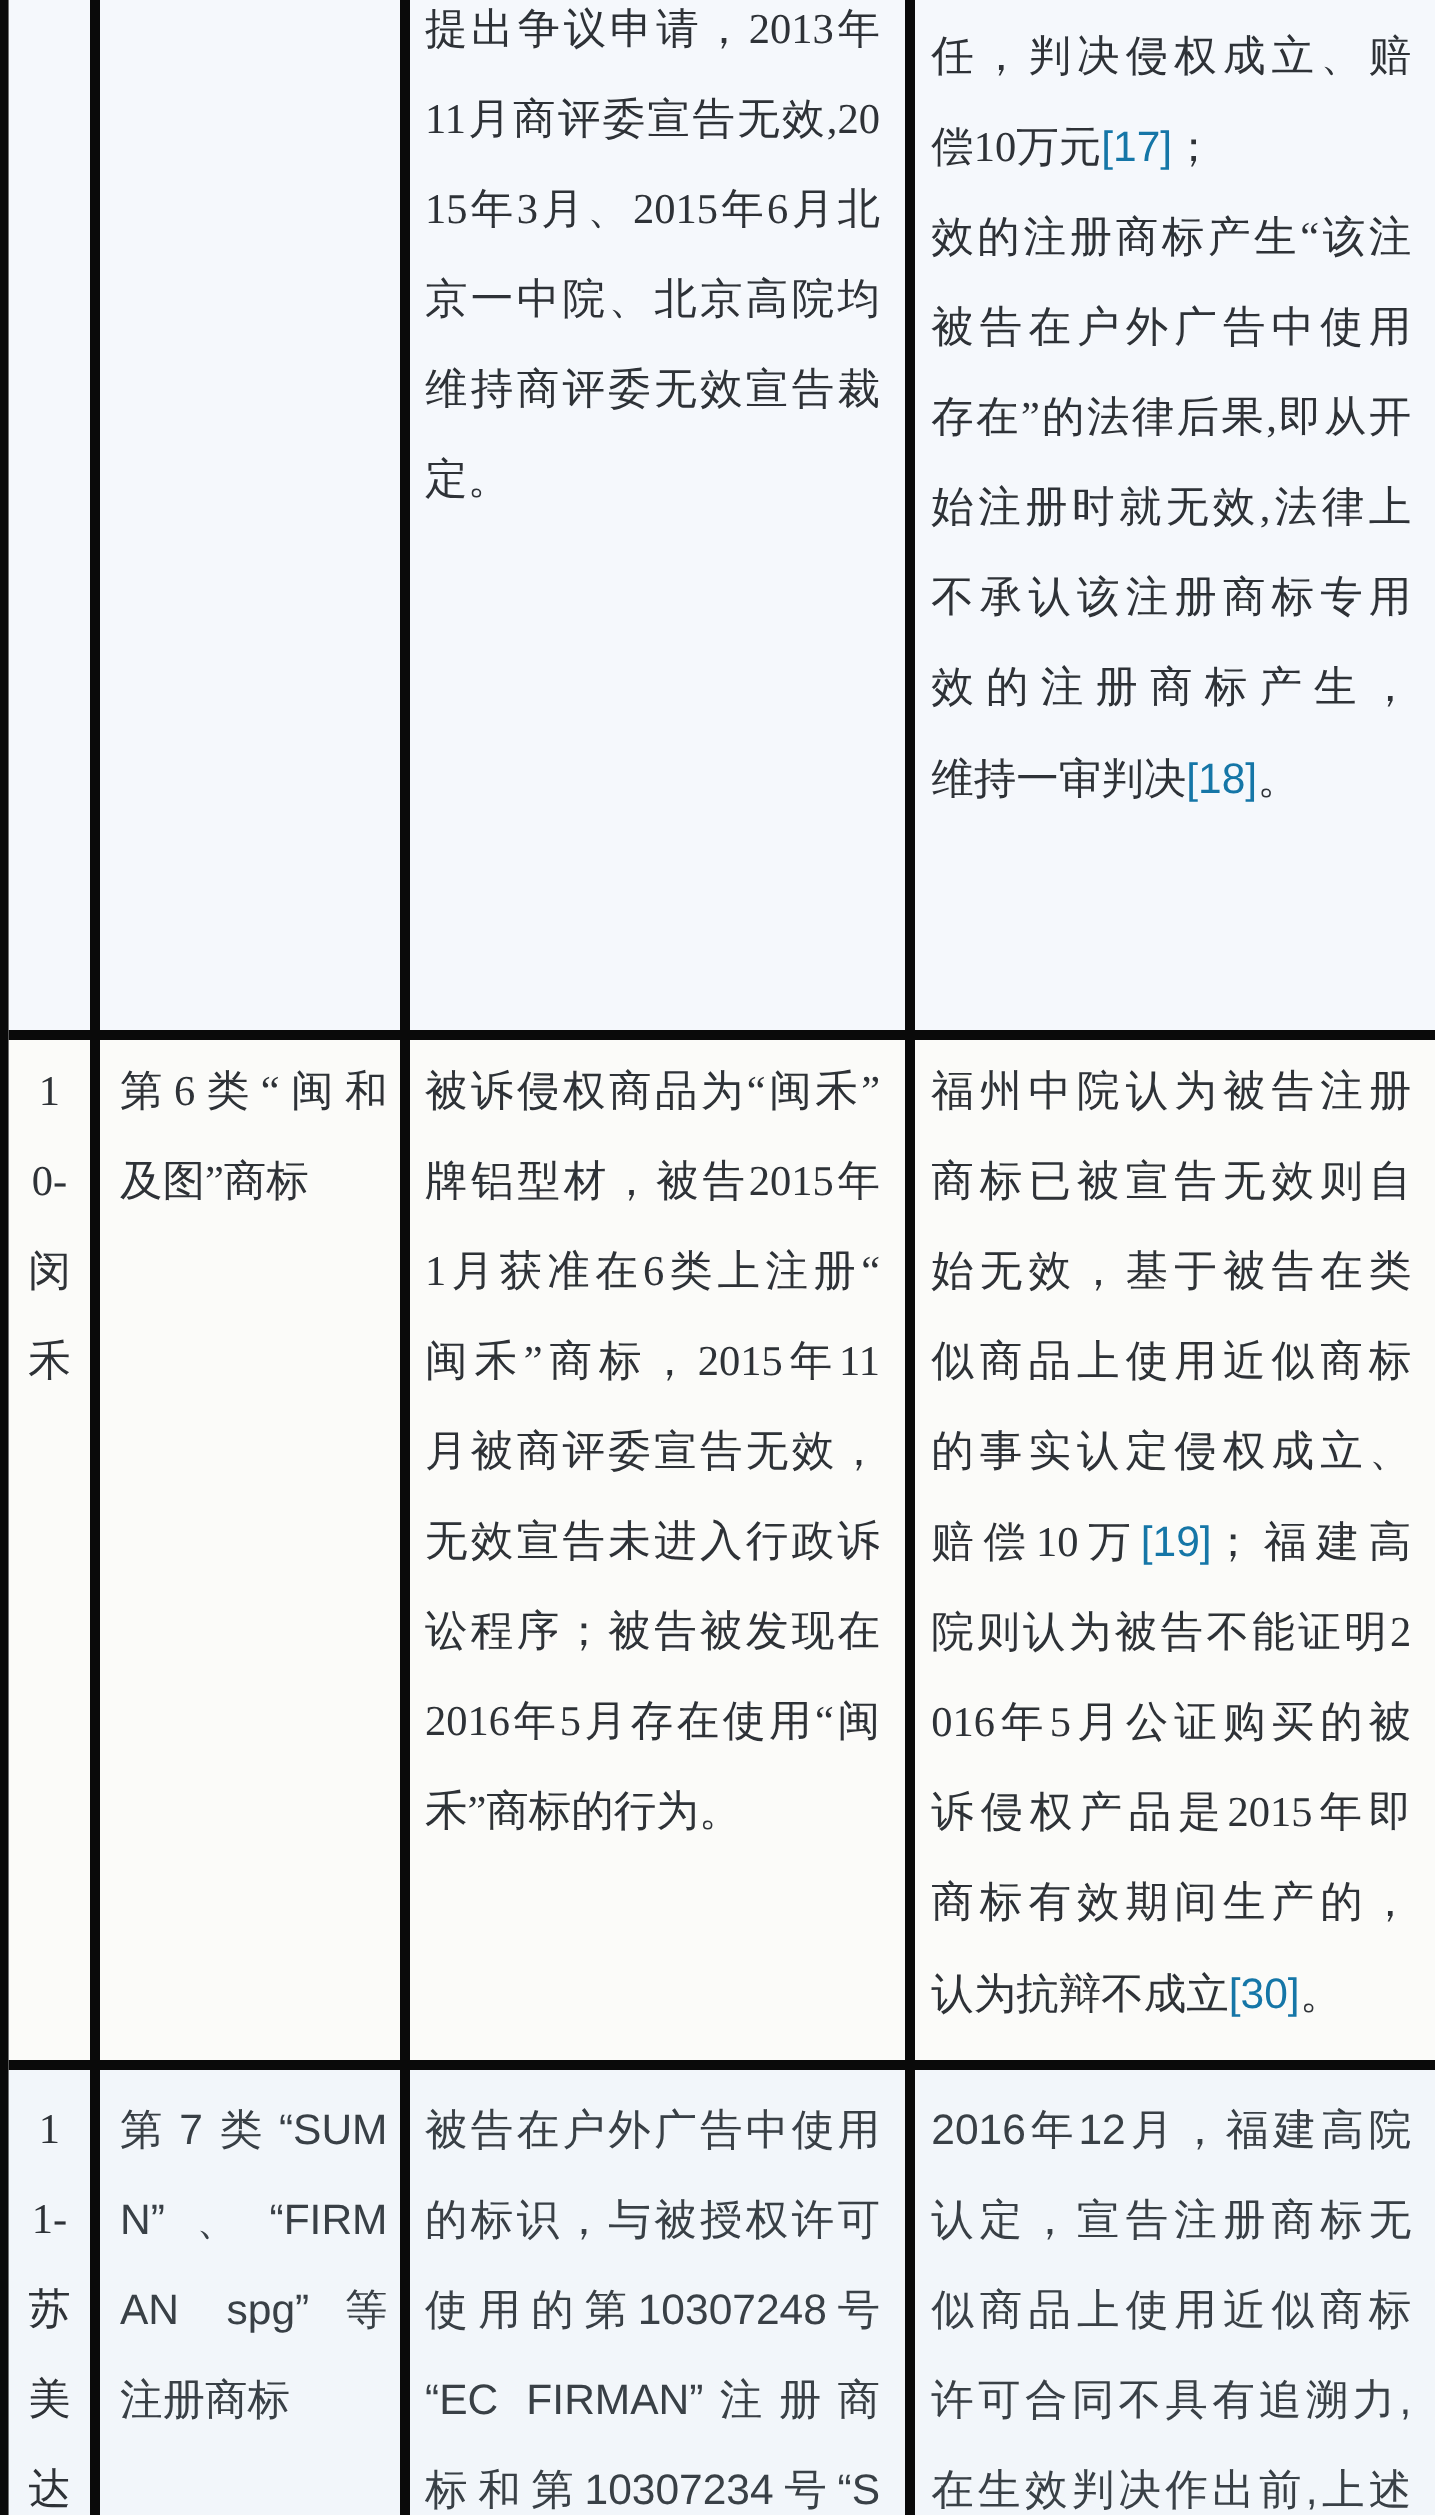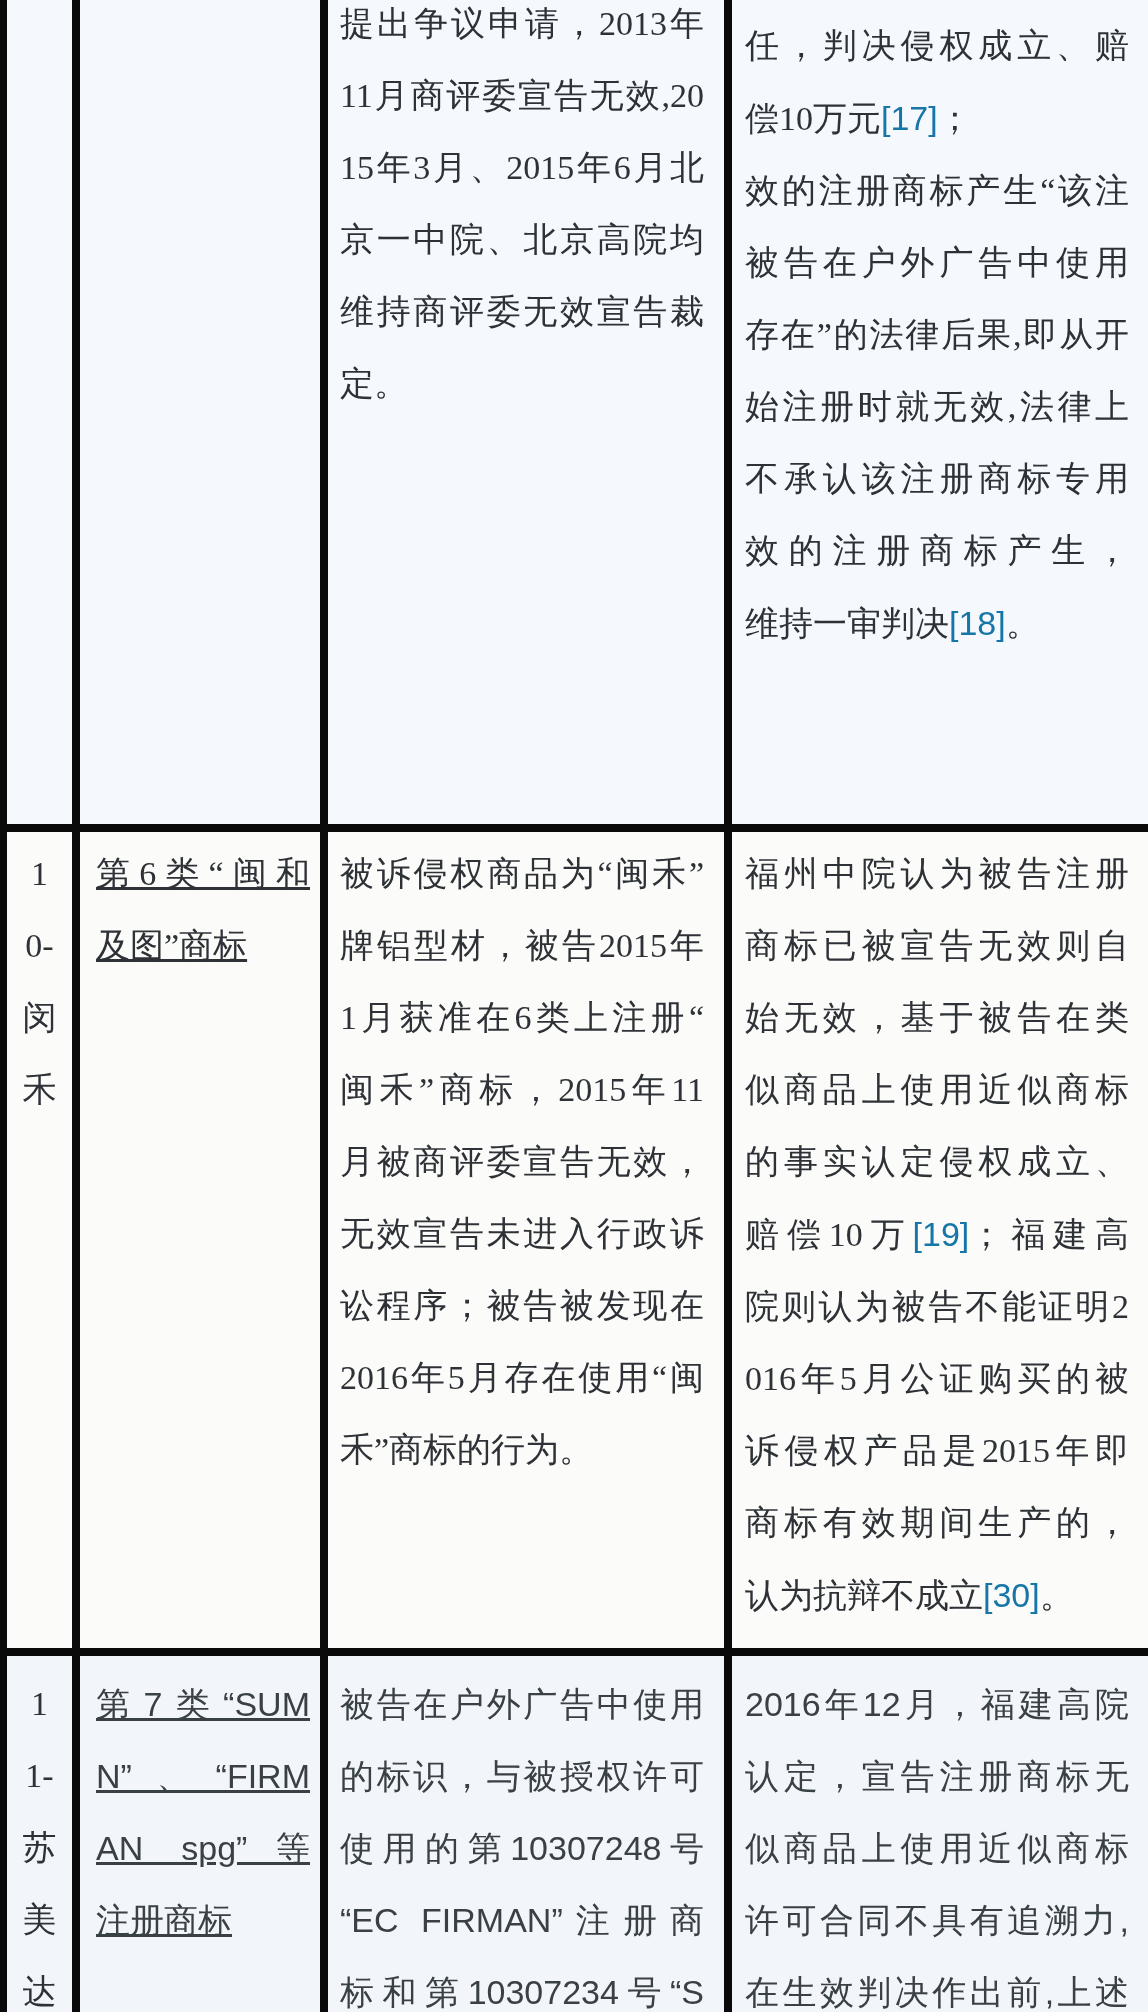--- a/index.html
+++ b/index.html
@@ -24,21 +24,21 @@
   .r2{height:824px;}
   .r3{height:900px;}
   .cell{
     box-sizing:border-box;
     border-right:8px solid var(--border,#0a0a0a);
     overflow:hidden;
     font-size:34px;
     line-height:72px;
   }
   .c1{width:73px;padding:0 2px;}
-  .c2{width:248px;padding:0 10px 0 16px;text-decoration:underline;}
+  .c2{width:248px;padding:0 10px 0 16px;}
   .c3{width:404px;padding:0 20px 0 12px;}
   .c4{width:430px;padding:0 25px 0 13px;}
   
   .r2 .content{margin-top:6px;}
   .r3 .content{margin-top:12px;}
   .r1 .c3 .content{margin-top:-12px;}
   .r1 .c4 .content{margin-top:10px;}
   
   .f-serif{font-family:"Liberation Serif","DejaVu Serif",serif;color:var(--text-serif,#2e3237);}
   .f-sans{font-family:"Liberation Sans","DejaVu Sans",sans-serif;color:var(--text-sans,#394046);}

